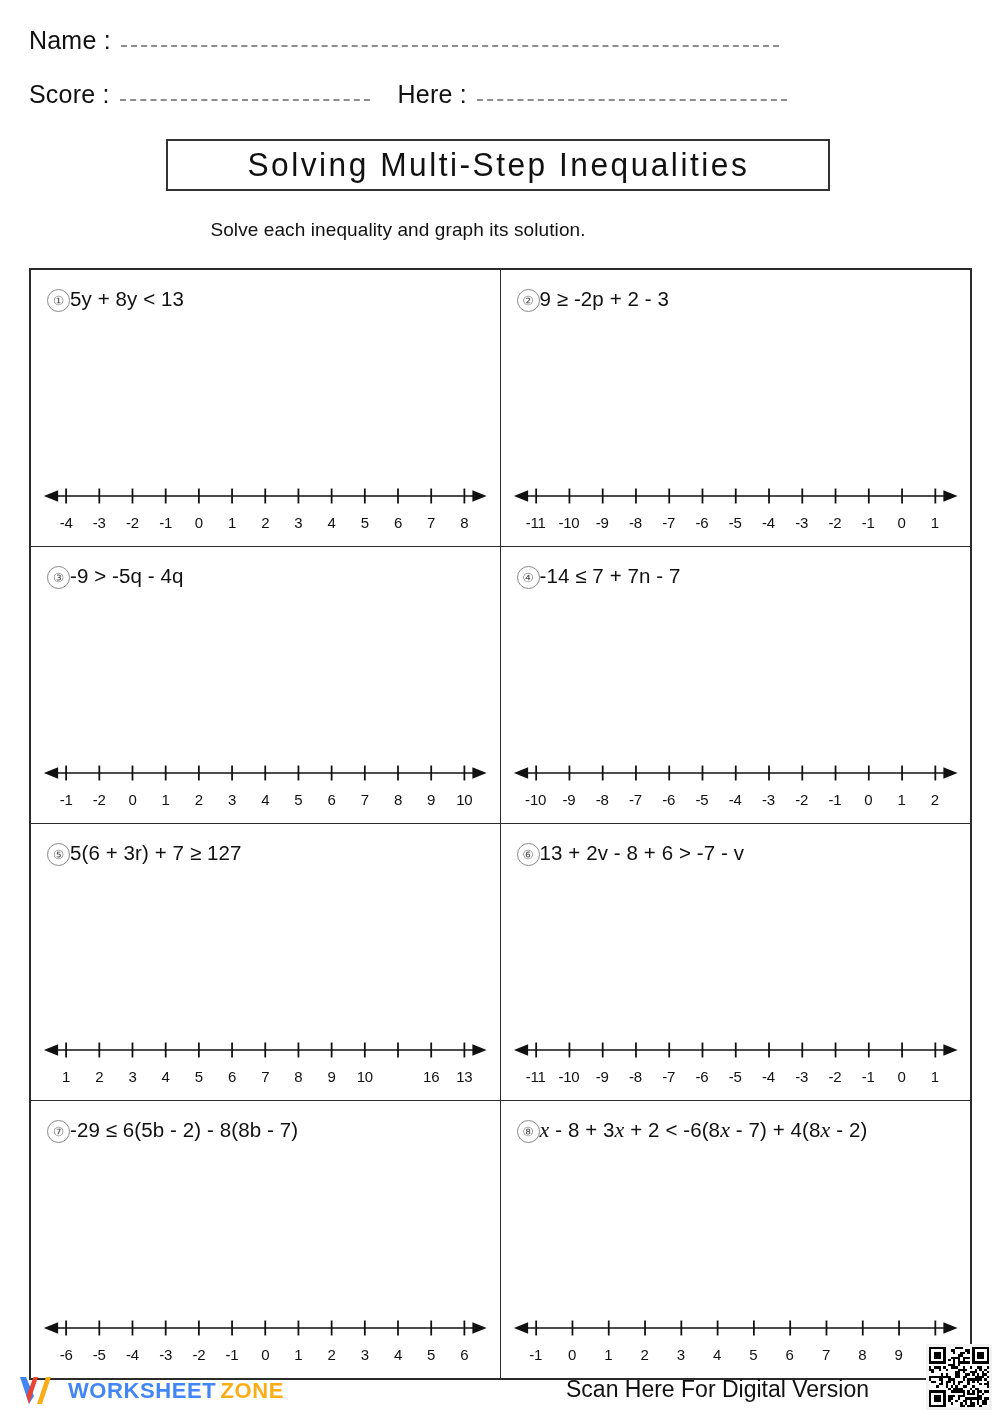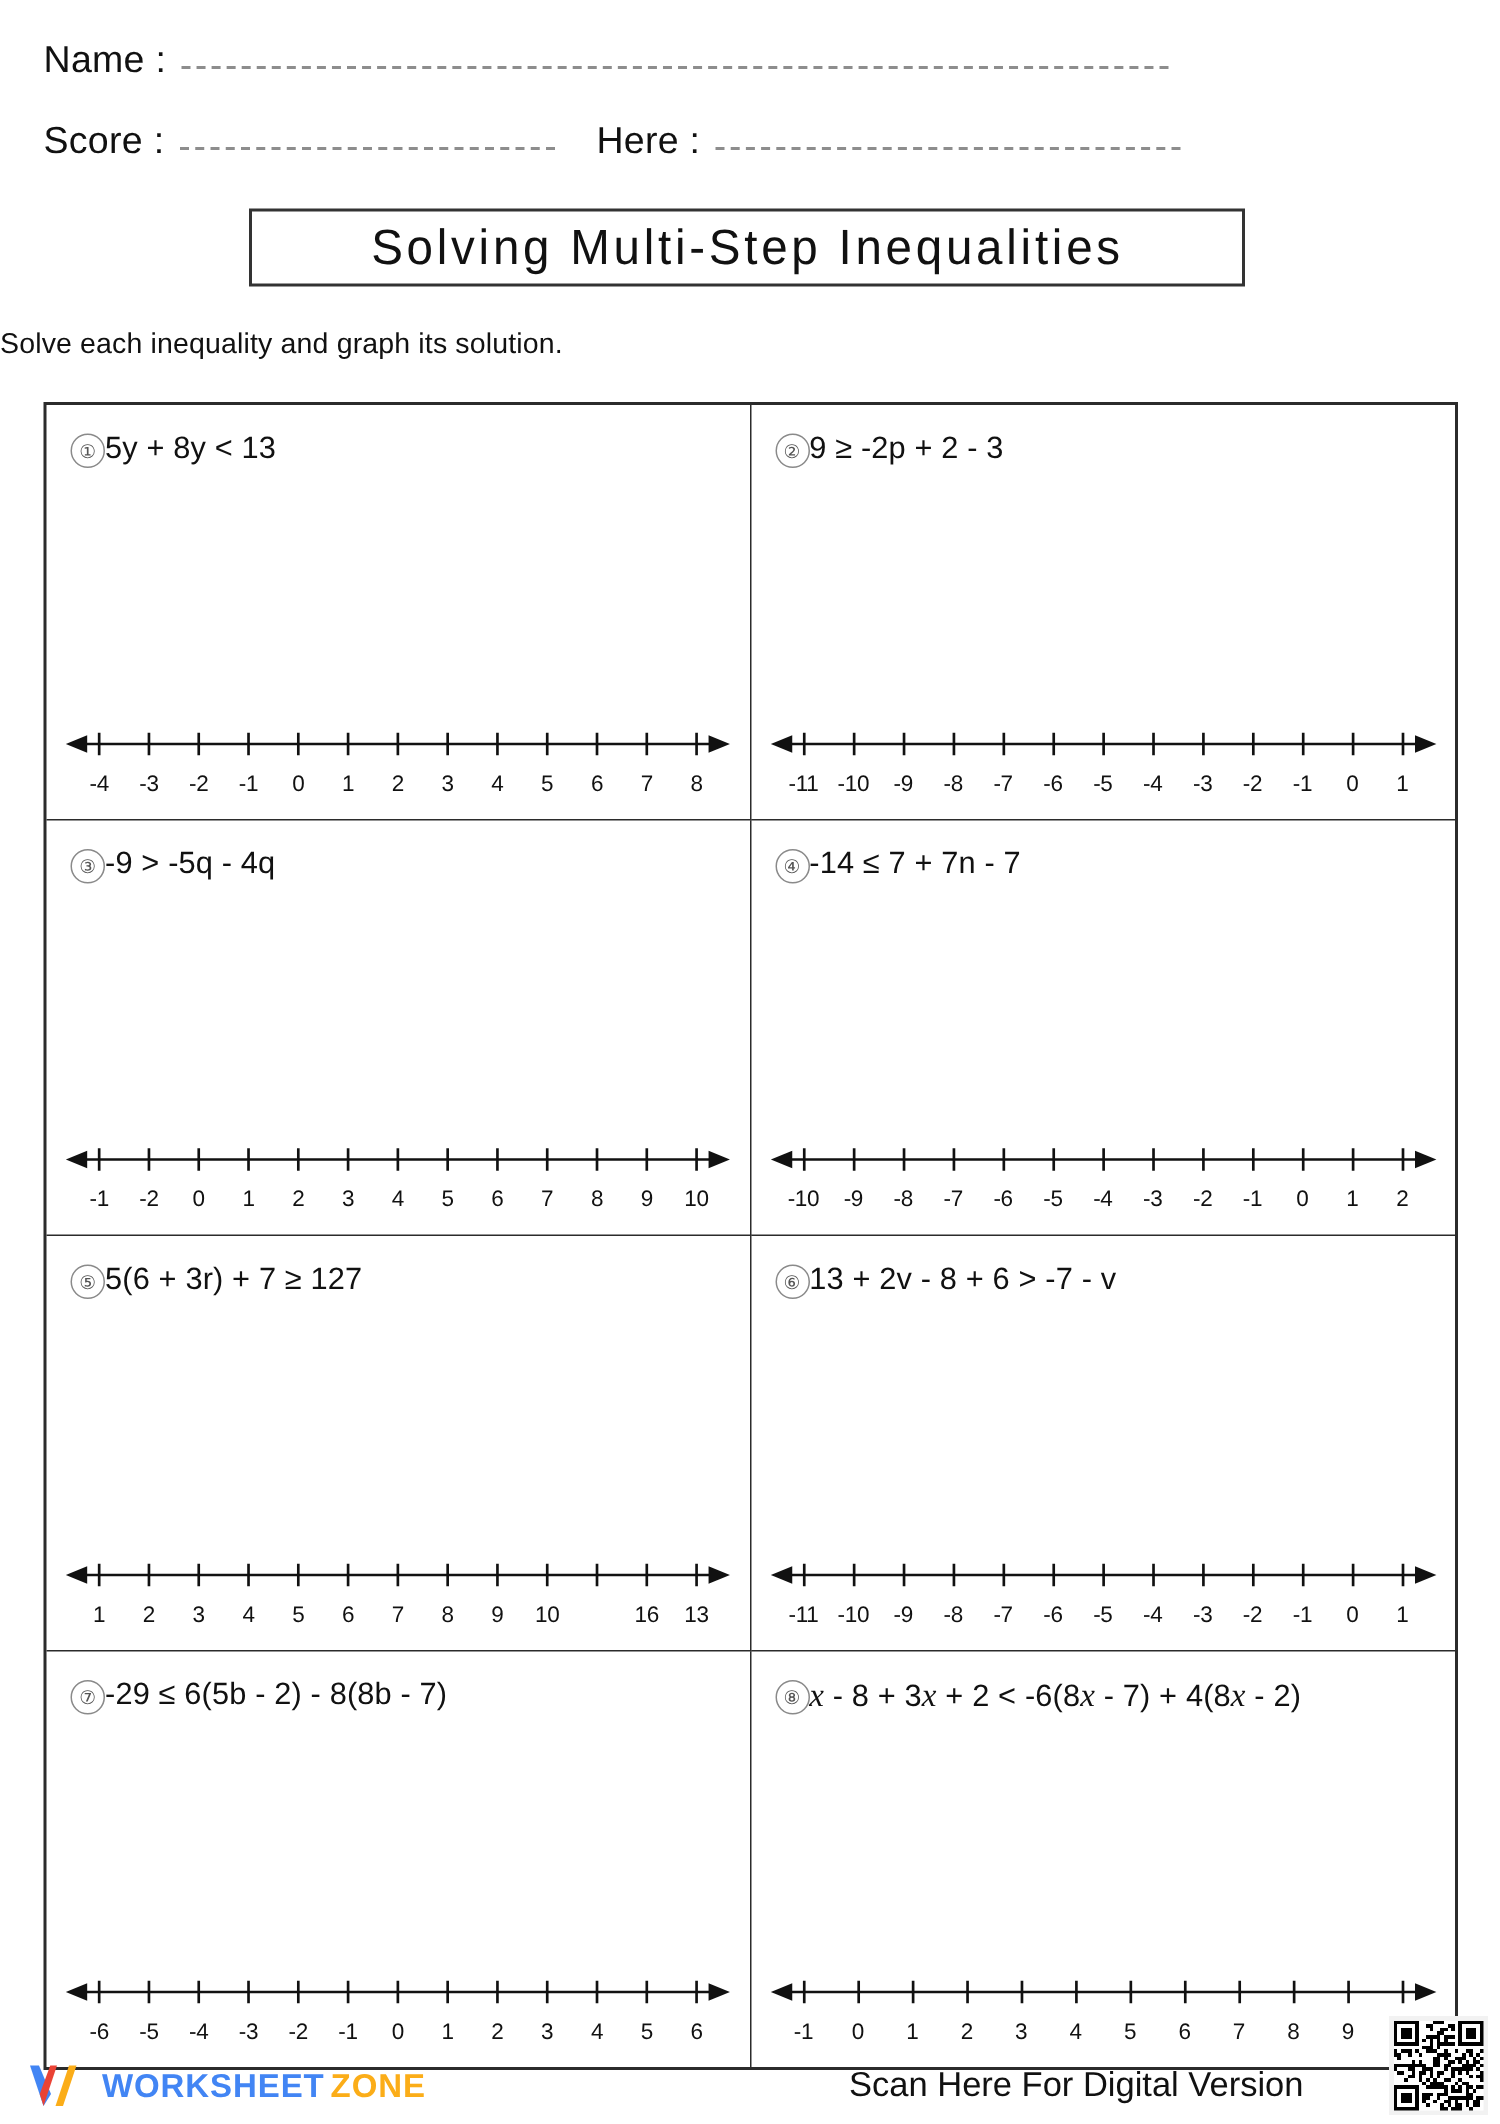--- a/index.html
+++ b/index.html
@@ -69,20 +69,21 @@
     color: #111;
     white-space: nowrap;
     transform: scaleX(0.96);
   }
 
   .subtitle {
     position: absolute;
     left: 0;
     top: 219px;
     width: 796px;
+    text-align: center;
     font-size: 19px;
     color: #111;
     letter-spacing: 0.1px;
   }
 
   
   .grid {
     position: absolute;
     left: 29px;
     top: 268px;

